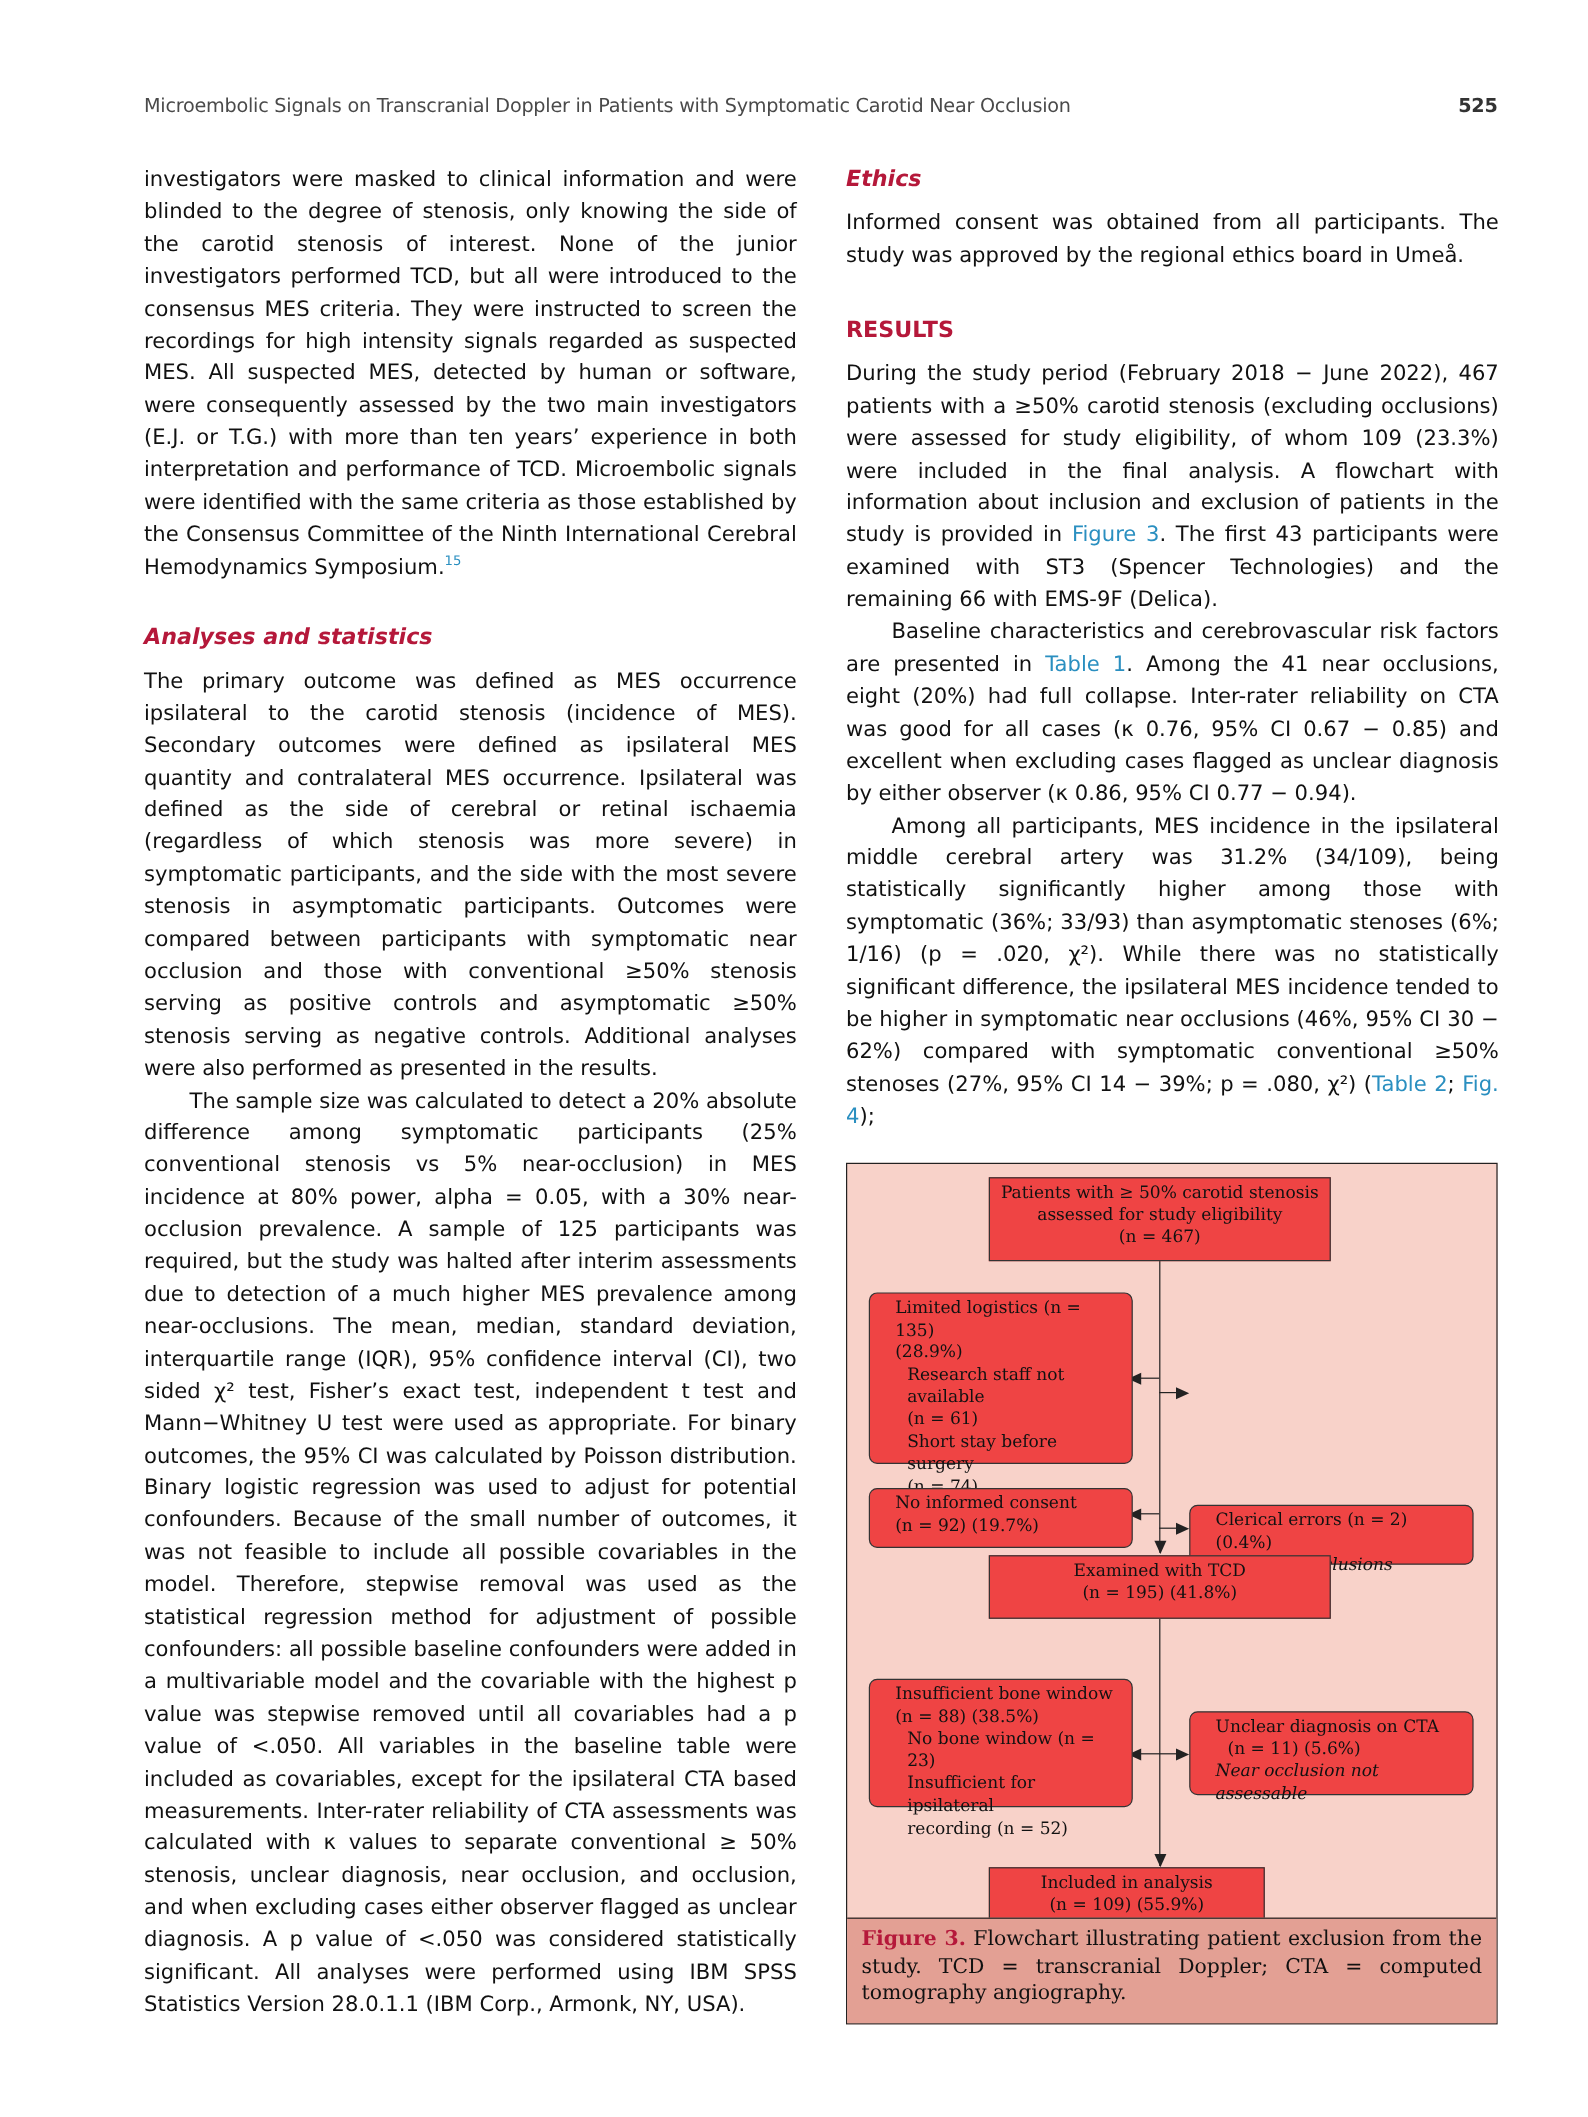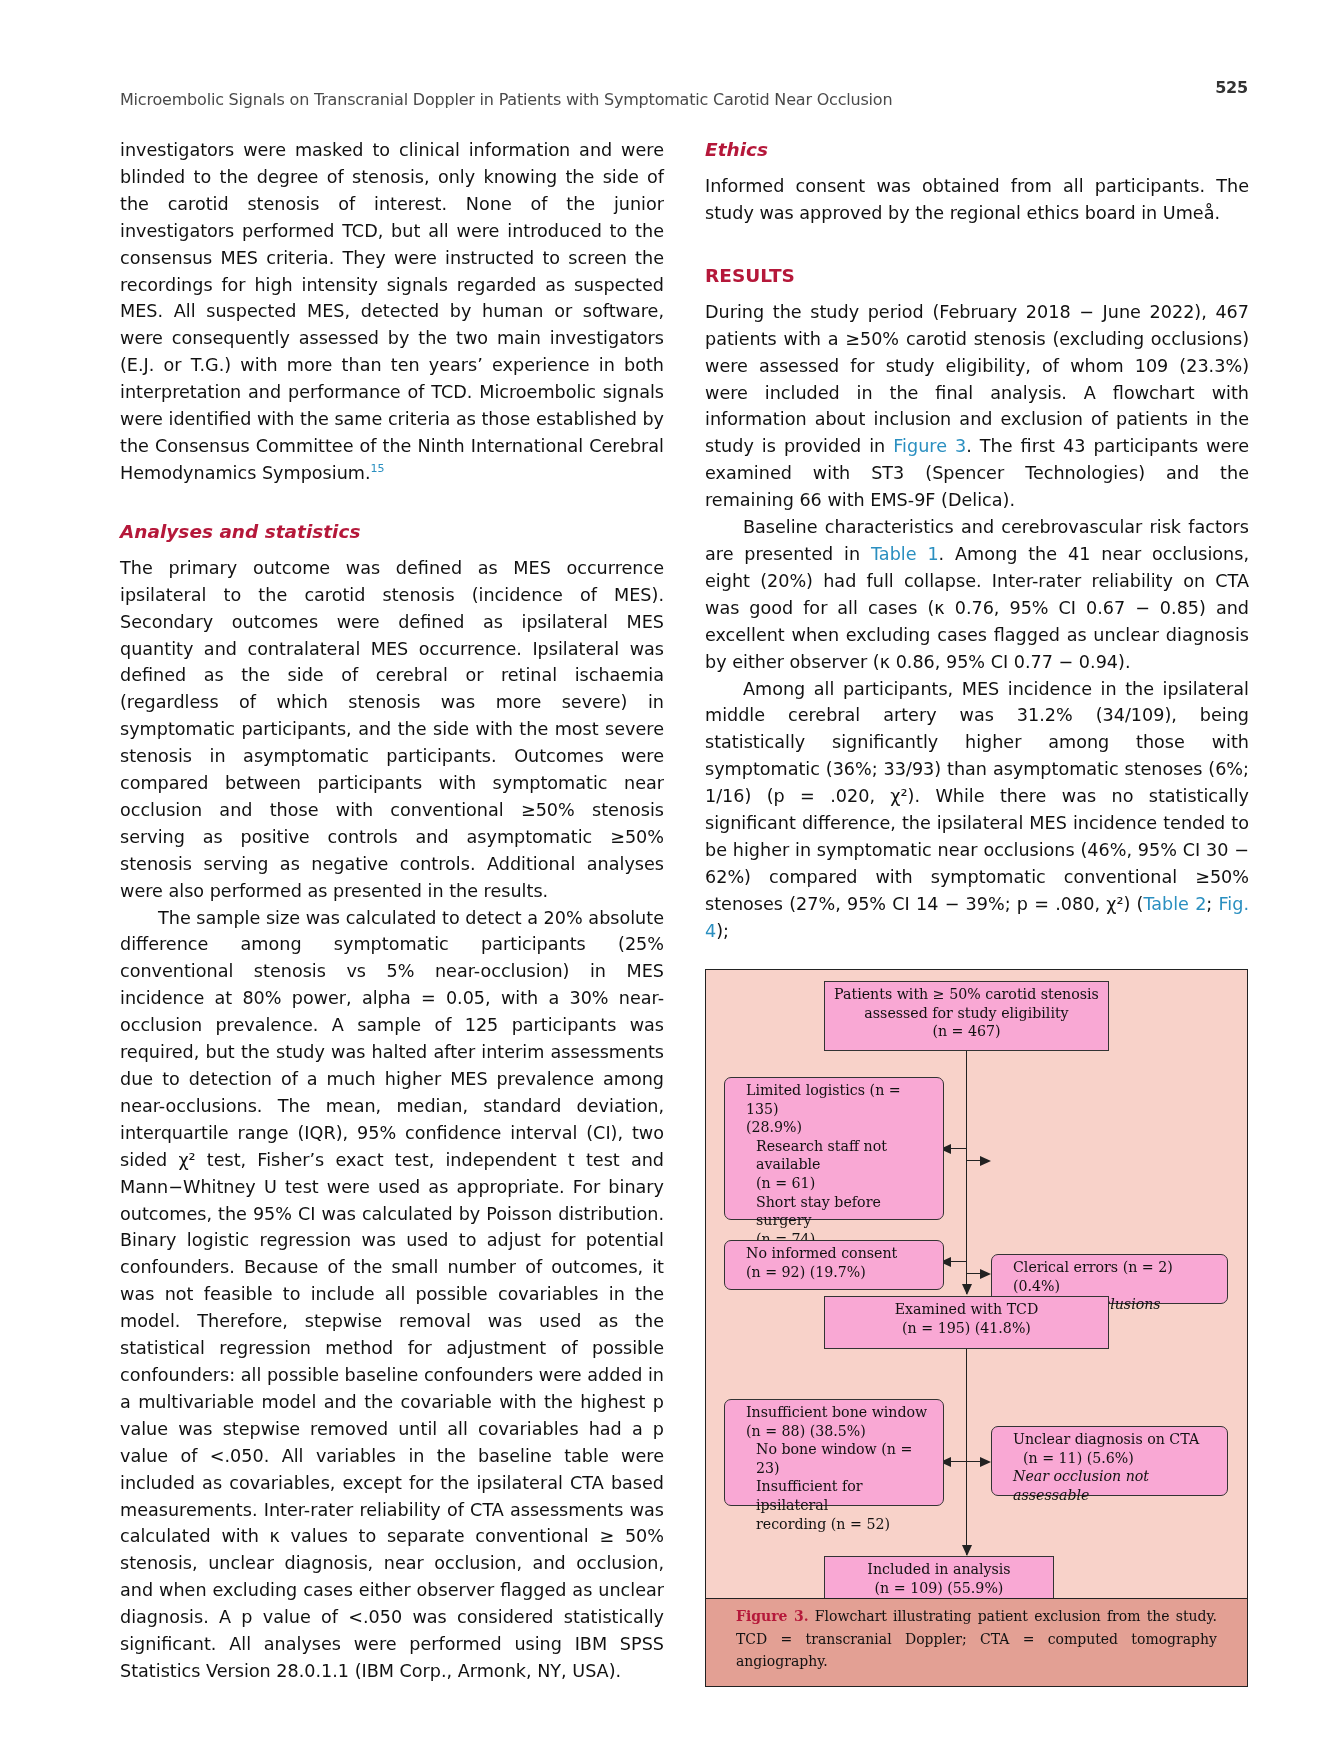--- a/index.html
+++ b/index.html
@@ -1,43 +1,43 @@
 <!DOCTYPE html>
 <html><head>
 <meta charset="utf-8">
 <style>
   html, body { margin: 0; padding: 0; }
   body { width: 1323px; height: 1764px; background: #ffffff; position: relative; overflow: hidden; color: #111; font-family: "DejaVu Sans", sans-serif; }
   .header { position: absolute; left: 120px; top: 78px; width: 1128px; height: 24px; font-family: "DejaVu Sans", sans-serif; font-size: 16px; color: #4a4a4a; letter-spacing: -0.2px; }
-  .header .title { position: absolute; left: 0; top: 0; margin-top: 12px; }
+  .header .title { position: absolute; left: 0; top: 0; }
   .header .page { position: absolute; right: 0; top: 0; font-weight: bold; color: #333; }
   .col { position: absolute; font-family: "DejaVu Sans", sans-serif; font-size: 17.6px; line-height: 26.9px; color: #111; text-align: justify; }
   .col-left { left: 120px; top: 137px; width: 544px; }
   .col-right { left: 705px; top: 137px; width: 544px; }
   .col p { margin: 0; }
   .col p.indent { text-indent: 38px; }
   .h-ital { color: #b5183a; font-style: italic; font-weight: bold; font-size: 18.5px; margin: 0 0 10px 0; line-height: 26px; }
   .h-caps { color: #b5183a; font-weight: bold; font-size: 18.5px; margin: 0 0 10px 0; line-height: 26px; }
   .gap-a { height: 32px; }
   .gap-b { height: 36px; }
   .link { color: #2a8fc0; }
   .sup { font-size: 11px; vertical-align: super; line-height: 0; color: #2a8fc0; }
   .figure { position: absolute; left: 705px; top: 969px; width: 543px; height: 718px; border: 1.5px solid #222; background: #f8d2c9; box-sizing: border-box; font-family: "DejaVu Serif", serif; color: #111; }
-  .fbox { position: absolute; background: #f9a8d4; border: 1.3px solid #333; box-sizing: border-box; font-size: 14.2px; line-height: 18.6px; padding: 3px 6px; }
+  .fbox { position: absolute; background: #ef4444; border: 1.3px solid #333; box-sizing: border-box; font-size: 14.2px; line-height: 18.6px; padding: 3px 6px; }
   .fbox.sq { text-align: center; }
   .fbox.rd { border-radius: 7px; text-align: left; padding-left: 21px; }
   .fbox .i1 { padding-left: 10px; }
   .fbox .em { font-style: italic; }
   .vline { position: absolute; width: 1.4px; background: #222; }
   .hline { position: absolute; height: 1.4px; background: #222; }
   .arr-l, .arr-r, .arr-d { position: absolute; width: 0; height: 0; }
   .arr-l { border-top: 5px solid transparent; border-bottom: 5px solid transparent; border-right: 11px solid #222; }
   .arr-r { border-top: 5px solid transparent; border-bottom: 5px solid transparent; border-left: 11px solid #222; }
   .arr-d { border-left: 5px solid transparent; border-right: 5px solid transparent; border-top: 11px solid #222; }
-  .caption { position: absolute; left: 0; bottom: 0; width: 100%; height: 88px; background: #e3a094; border-top: 1.5px solid #222; box-sizing: border-box; padding: 6px 30px; font-size: 14px; line-height: 22.5px; text-align: justify; }
+  .caption { position: absolute; left: 0; bottom: 0; width: 100%; height: 88px; background: #e3a094; border-top: 1.5px solid #222; box-sizing: border-box; padding: 6px 12px; font-size: 17px; line-height: 22.5px; text-align: justify; }
   .caption .lab { color: #b5183a; font-weight: bold; }
 </style>
 </head>
 <body>
 
 <div class="header">
   <span class="title">Microembolic Signals on Transcranial Doppler in Patients with Symptomatic Carotid Near Occlusion</span>
   <span class="page">525</span>
 </div>
 

